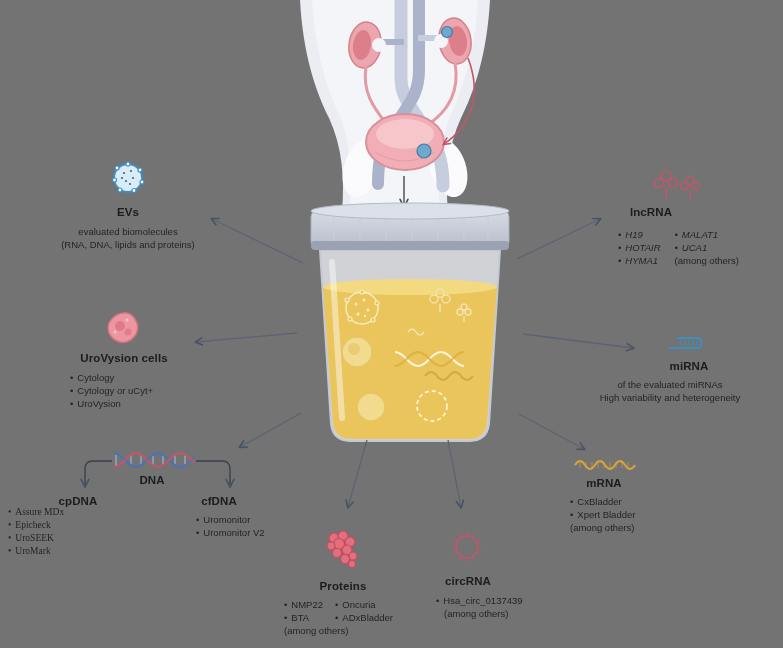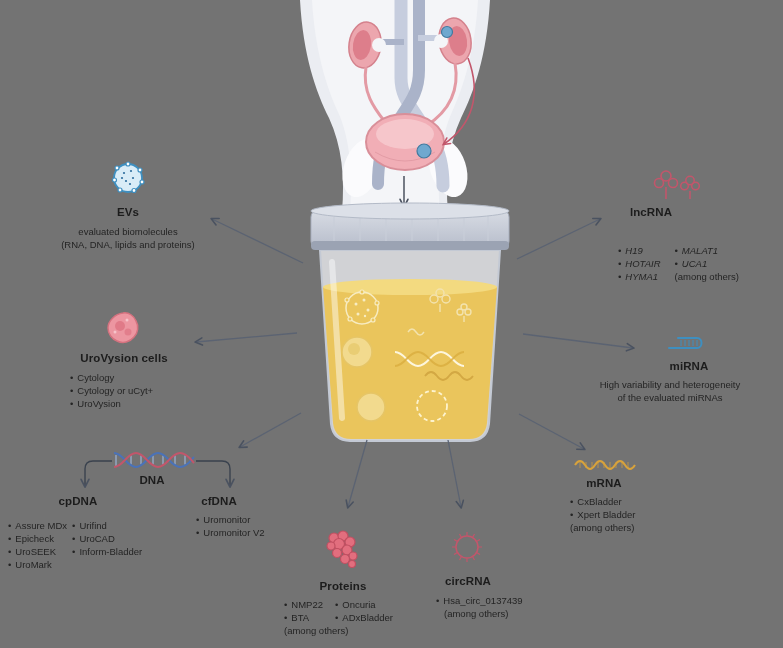--- a/index.html
+++ b/index.html
@@ -184,21 +184,21 @@
       </g>
       <g stroke="#c2566b" fill="none" stroke-width="1.5">
         <path d="M40 34 V26"></path>
           <circle cx="34.5" cy="21" r="3.8"></circle>
           <circle cx="40" cy="15.5" r="4.2"></circle>
           <circle cx="45.5" cy="21" r="3.8"></circle>
       </g>
     </svg>
   </div>
   <div class="abs node-title" style="left:620px;top:206px;width:62px;">lncRNA</div>
-  <div class="abs cols" style="left:618px;top:228px;gap:14px;margin-top:16px;">
+  <div class="abs cols" style="left:618px;top:228px;gap:14px;">
     <ul class="blist italic">
       <li>H19</li>
       <li>HOTAIR</li>
       <li>HYMA1</li>
     </ul>
     <div>
       <ul class="blist italic">
         <li>MALAT1</li>
         <li>UCA1</li>
       </ul>
@@ -223,47 +223,42 @@
   </ul>
 
   <div class="abs" style="left:666px;top:331px;">
     <svg width="44" height="26" viewBox="0 0 44 26">
       <path d="M3 17 H31 C37 17 37 7 31 7 H12" fill="none" stroke="#3e8fc0" stroke-width="2" stroke-linecap="round"></path>
       <path d="M15 9 V15 M19 9 V15 M23 9 V15 M27 9 V15 M31 9 V15" stroke="#3e8fc0" stroke-width="1"></path>
     </svg>
   </div>
   <div class="abs node-title" style="left:664px;top:360px;width:50px;">miRNA</div>
   <div class="abs desc" style="left:570px;top:379px;width:200px;">
+    <div>of the evaluated miRNAs</div>
     <div>High variability and heterogeneity</div>
-    <div>of the evaluated miRNAs</div>
   </div>
 
   <div class="abs" style="left:112px;top:447px;">
     <svg width="84" height="26" viewBox="0 0 84 26">
       <g stroke="#9db4d6" stroke-width="1.2">
         <path d="M4 8 V19 M19 8.5 V17.5 M29 8.5 V17.5 M41 8.5 V17.5 M51 8.5 V17.5 M63 8.5 V17.5 M73 8.5 V17.5"></path>
       </g>
       <path d="M2 6 C11 6 15 20 24 20 C33 20 37 6 46 6 C55 6 59 20 68 20 C75 20 79 13 82 10" fill="none" stroke="#4a72b8" stroke-width="2"></path>
       <path d="M2 20 C11 20 15 6 24 6 C33 6 37 20 46 20 C55 20 59 6 68 6 C75 6 79 13 82 16" fill="none" stroke="#c2566b" stroke-width="2"></path>
     </svg>
   </div>
   <div class="abs node-title" style="left:129px;top:474px;width:46px;">DNA</div>
 
   <div class="abs node-title" style="left:50px;top:495px;width:56px;">cpDNA</div>
-  <div class="abs cols" style="left:8px;top:519px;gap:5px;">
+  <div class="abs cols" style="left:8px;top:506px;gap:17px;font-family:Liberation Serif, serif;">
     <ul class="blist">
       <li>Assure MDx</li>
       <li>Epicheck</li>
       <li>UroSEEK</li>
       <li>UroMark</li>
-    </ul>
-    <ul class="blist">
-      <li>Urifind</li>
-      <li>UroCAD</li>
-      <li>Inform-Bladder</li>
     </ul>
   </div>
 
   <div class="abs node-title" style="left:196px;top:495px;width:46px;">cfDNA</div>
   <ul class="blist abs" style="left:196px;top:513px;">
     <li>Uromonitor</li>
     <li>Uromonitor V2</li>
   </ul>
 
   <div class="abs" style="left:572px;top:453px;">

